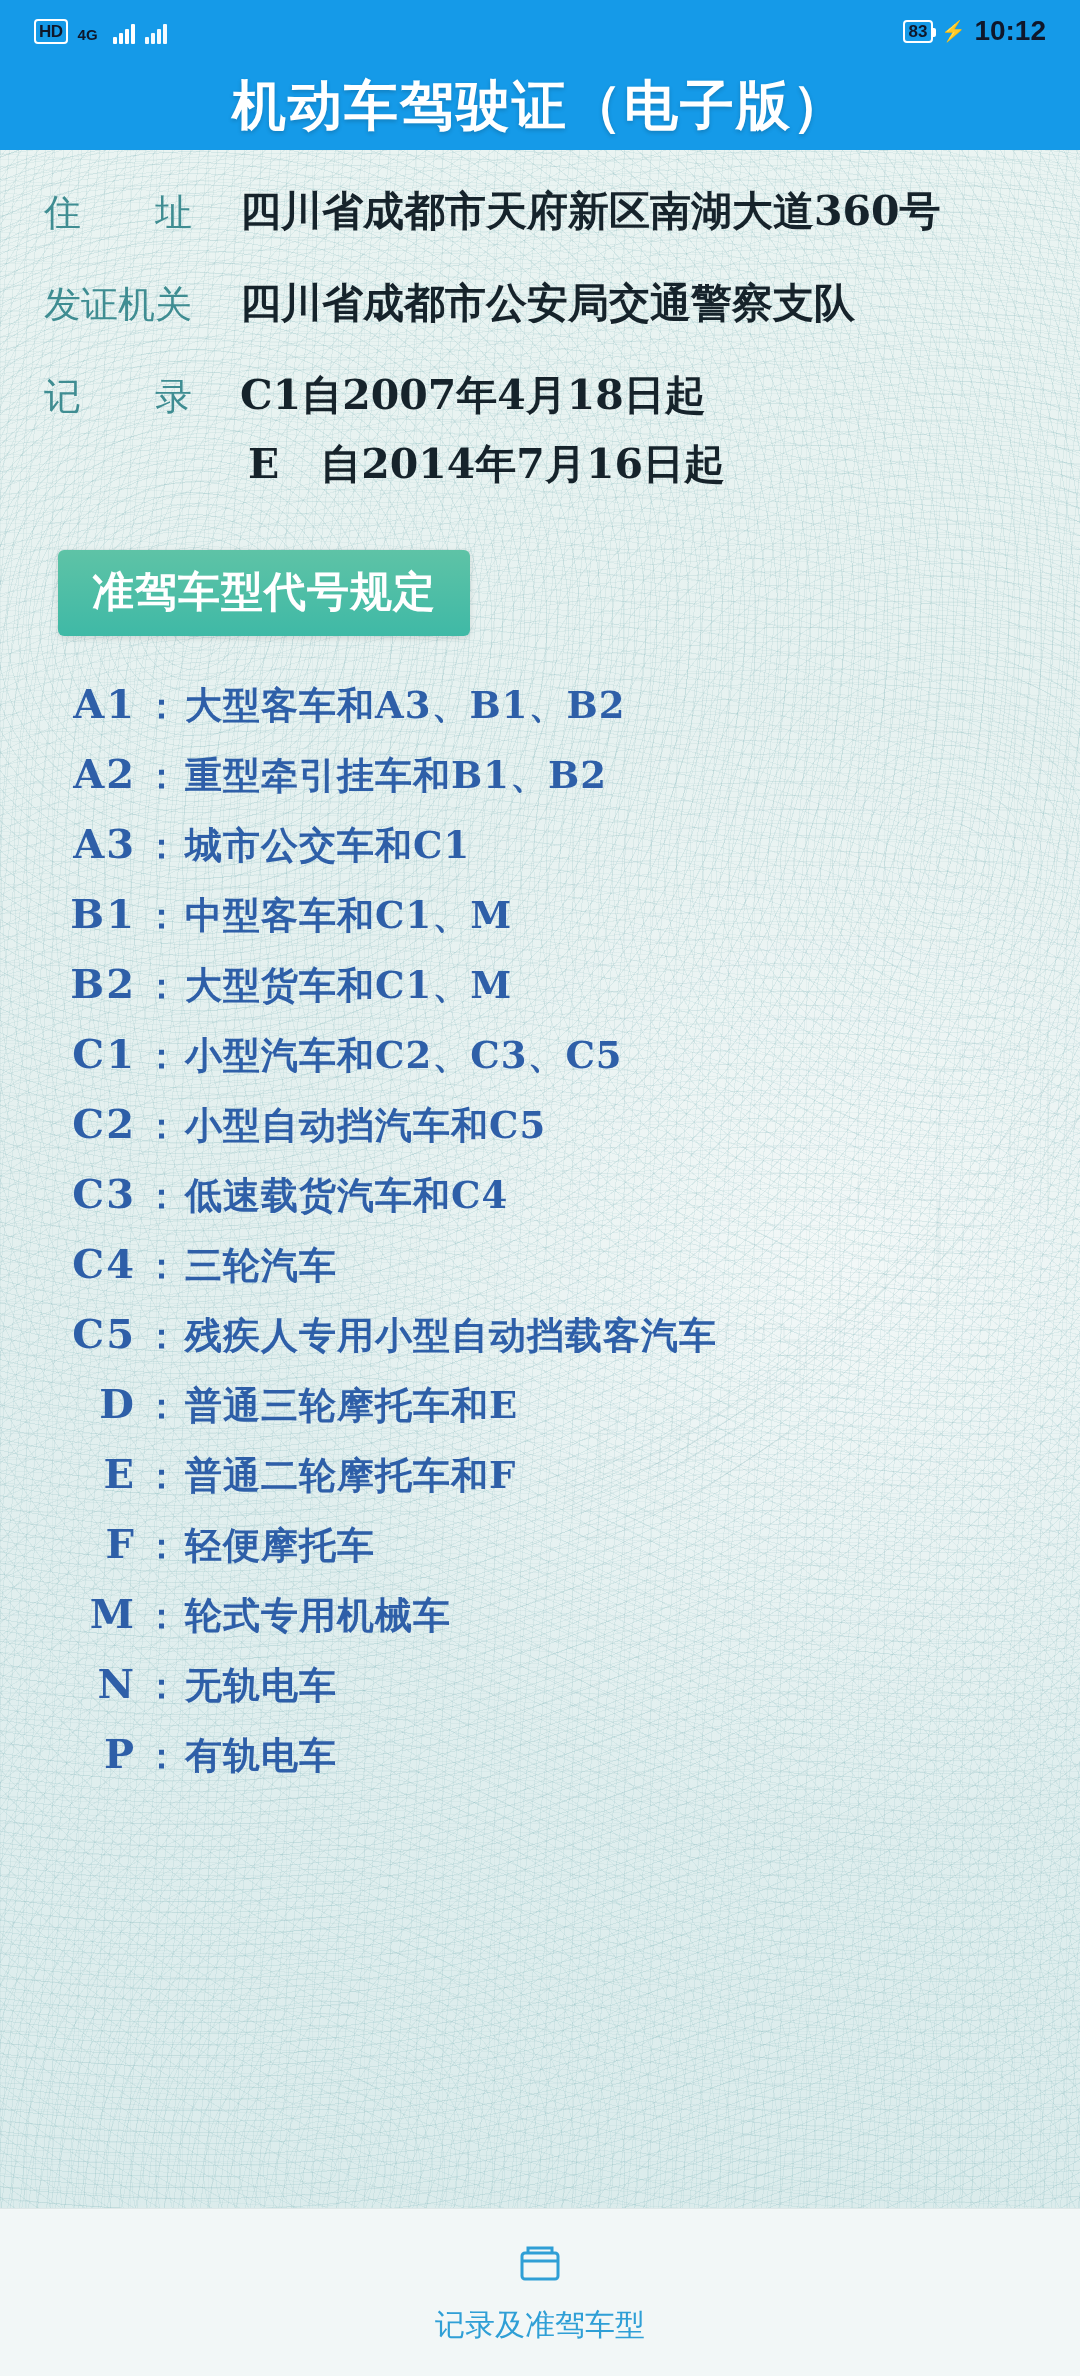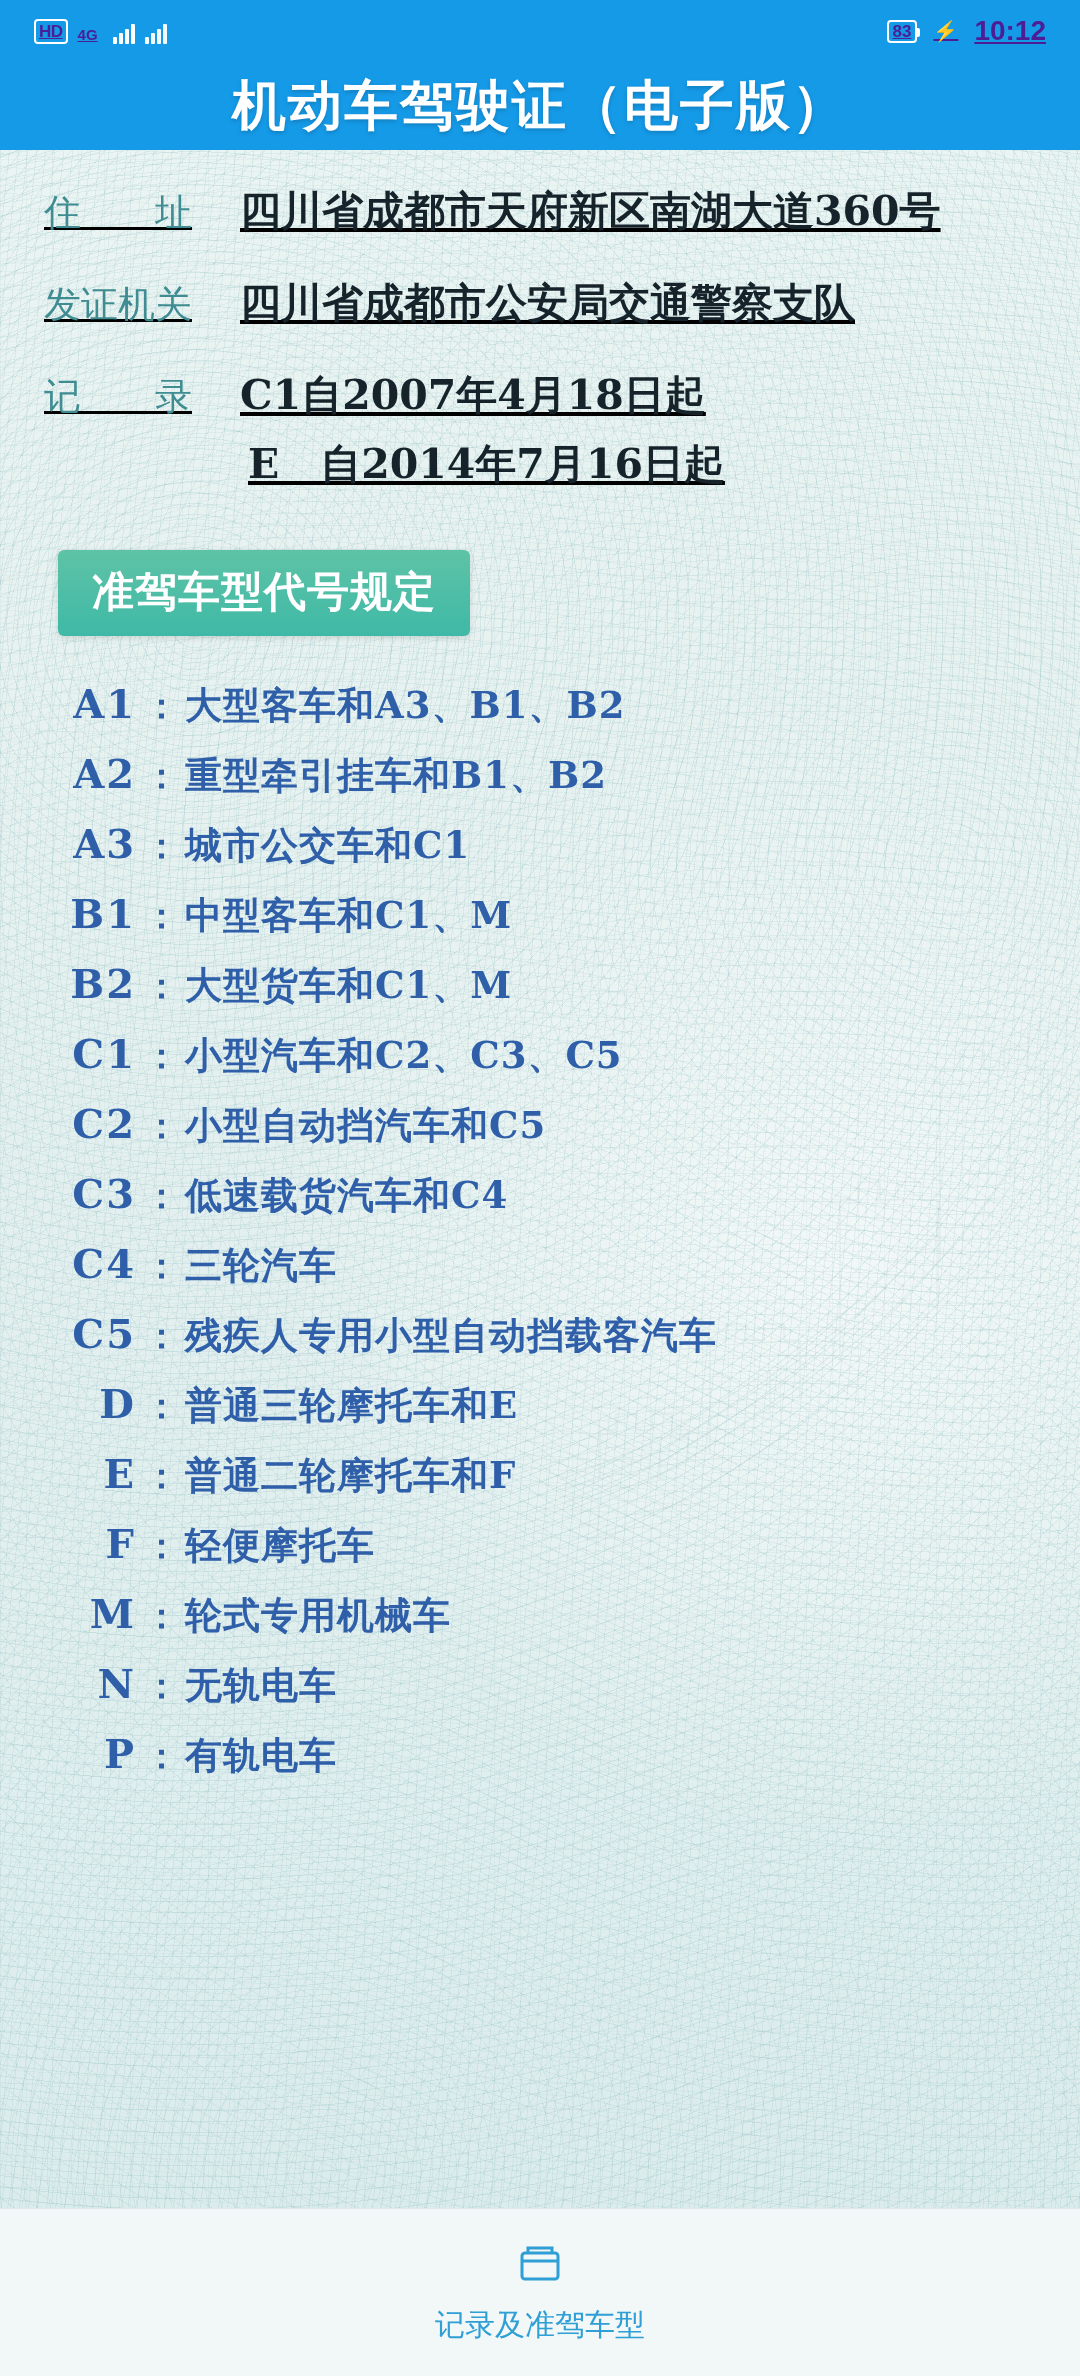--- a/index.html
+++ b/index.html
@@ -19,25 +19,24 @@
   }
 
   
   .statusbar {
     position: relative;
     height: 62px;
     background: #159ae8;
     display: flex;
     align-items: center;
     padding: 0 34px;
-    color: #4c1d95;
-    text-decoration: underline;
+    color: #0f172a;
   }
   .status-left { display: flex; align-items: flex-end; gap: 10px; }
-  .status-right { margin-left: auto; display: flex; align-items: center; gap: 16px; }
+  .status-right { margin-left: auto; display: flex; align-items: center; gap: 8px; }
 
   .hd-badge {
     border: 2px solid #ffffff;
     border-radius: 4px;
     font-size: 17px;
     line-height: 1;
     padding: 2px 3px;
     font-weight: bold;
     letter-spacing: -0.5px;
   }
@@ -135,21 +134,20 @@
     height: 560px;
     opacity: .22;
     pointer-events: none;
   }
 
   
   .fields {
     position: relative;
     padding: 38px 12px 0 0;
     z-index: 3;
-    text-decoration: underline;
   }
   .field-row {
     display: flex;
     align-items: flex-start;
     padding: 0 44px;
     margin-bottom: 42px;
   }
   .f-label {
     color: #3f8d92;
     font-size: 37px;

